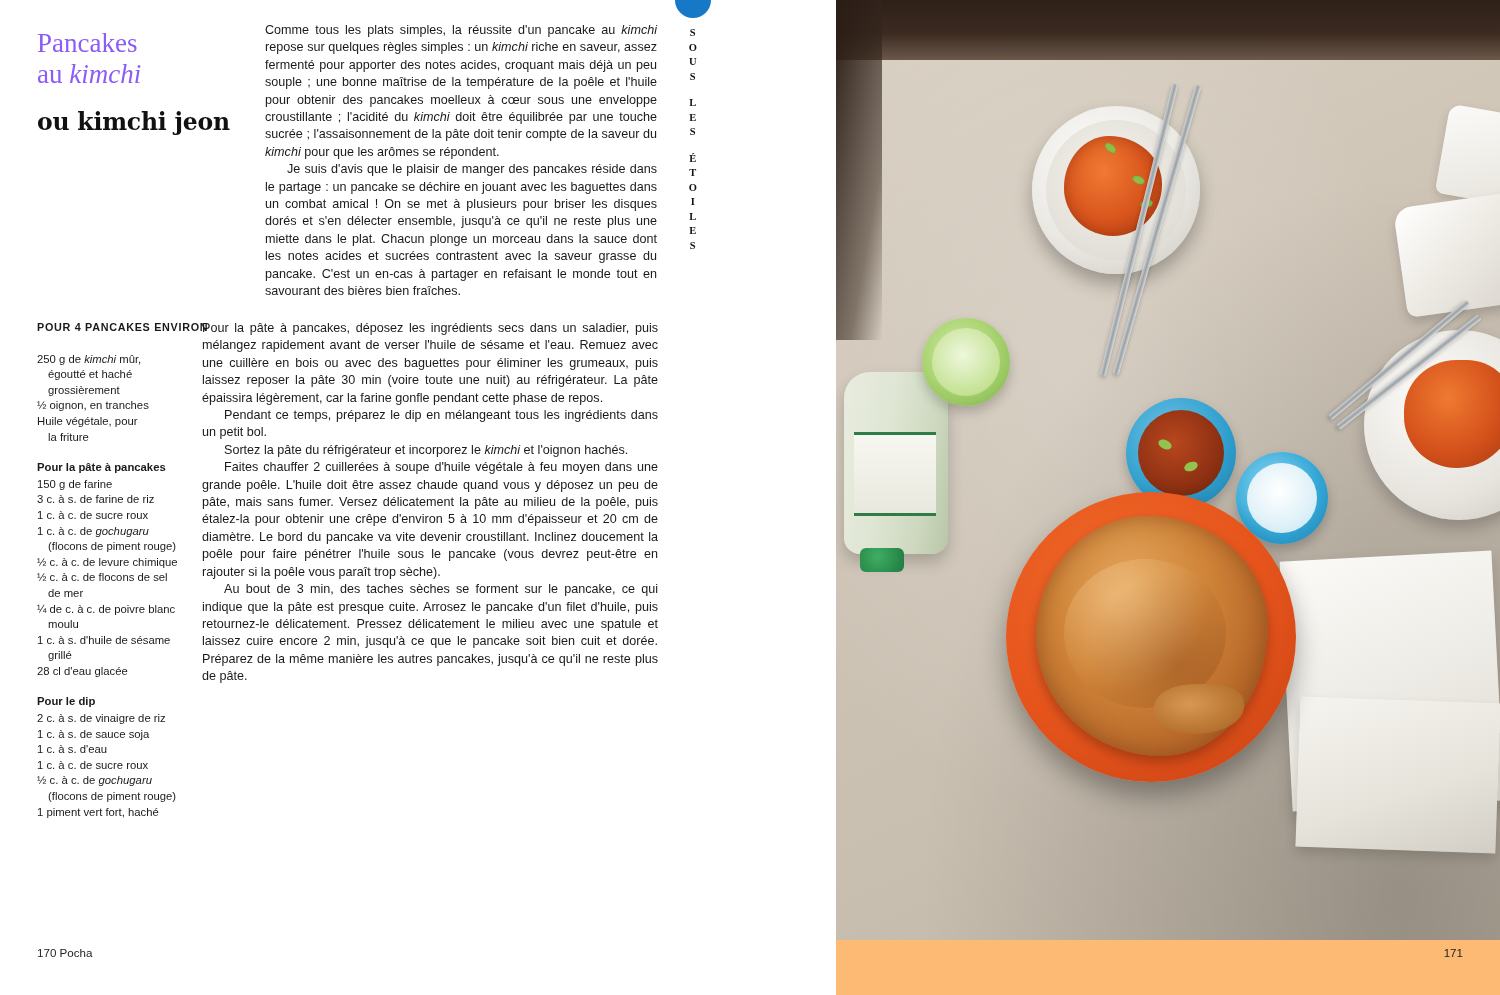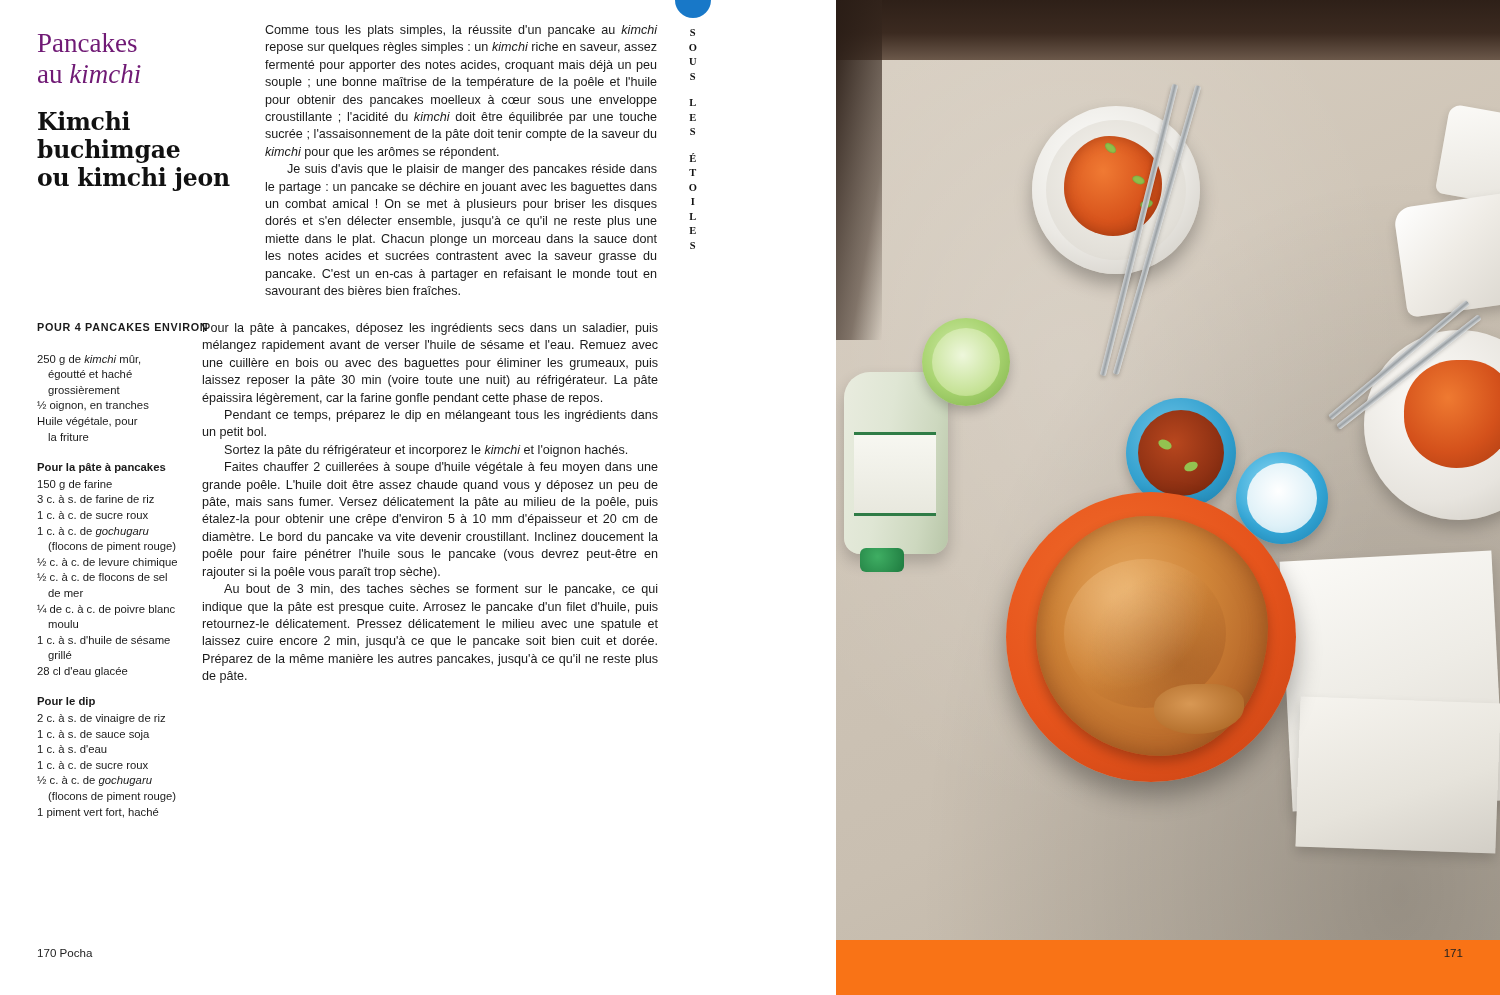--- a/index.html
+++ b/index.html
@@ -60,21 +60,21 @@
     position: absolute;
     left: 37px;
     top: 28px;
     width: 200px;
   }
   .recipe-title {
     font-family: "Liberation Serif", serif;
     font-size: 27px;
     line-height: 31px;
     font-weight: normal;
-    color: #701a75;
+    color: #8b5cf6;
     margin: 0 0 18px 0;
   }
   .recipe-title em { font-style: italic; }
   .recipe-subtitle {
     font-family: "DejaVu Serif", serif;
     font-weight: bold;
     font-size: 23.5px;
     line-height: 28px;
     letter-spacing: -0.2px;
     color: #111;
@@ -144,21 +144,21 @@
     font-size: 11.6px;
     color: #222;
   }
   .folio-left { left: 37px; }
 
   
   .page-right {
     position: relative;
     width: 664px;
     height: 995px;
-    background: #f97316;
+    background: #fdba74;
   }
   .photo {
     position: absolute;
     left: 0;
     top: 0;
     width: 664px;
     height: 940px;
     overflow: hidden;
     background: #3a2a20;
   }
@@ -443,21 +443,20 @@
           <div>S</div>
       </div>
     </div>
 
     <div class="title-block">
       <h1 class="recipe-title">
         <span>Pancakes</span><br>
         <span>au </span><em>kimchi</em>
       </h1>
       <div class="recipe-subtitle">
-        <div>Kimchi buchimgae</div>
         <div>ou kimchi jeon</div>
       </div>
     </div>
 
     <div class="intro">
       <p>Comme tous les plats simples, la réussite d'un pancake au <em>kimchi</em> repose sur quelques règles simples : un <em>kimchi</em> riche en saveur, assez fermenté pour apporter des notes acides, croquant mais déjà un peu souple ; une bonne maîtrise de la température de la poêle et l'huile pour obtenir des pancakes moelleux à cœur sous une enveloppe croustillante ; l'acidité du <em>kimchi</em> doit être équilibrée par une touche sucrée ; l'assaisonnement de la pâte doit tenir compte de la saveur du <em>kimchi</em> pour que les arômes se répondent.</p>
       <p>Je suis d'avis que le plaisir de manger des pancakes réside dans le partage : un pancake se déchire en jouant avec les baguettes dans un combat amical ! On se met à plusieurs pour briser les disques dorés et s'en délecter ensemble, jusqu'à ce qu'il ne reste plus une miette dans le plat. Chacun plonge un morceau dans la sauce dont les notes acides et sucrées contrastent avec la saveur grasse du pancake. C'est un en-cas à partager en refaisant le monde tout en savourant des bières bien fraîches.</p>
     </div>
 
     <div class="ingredients">

